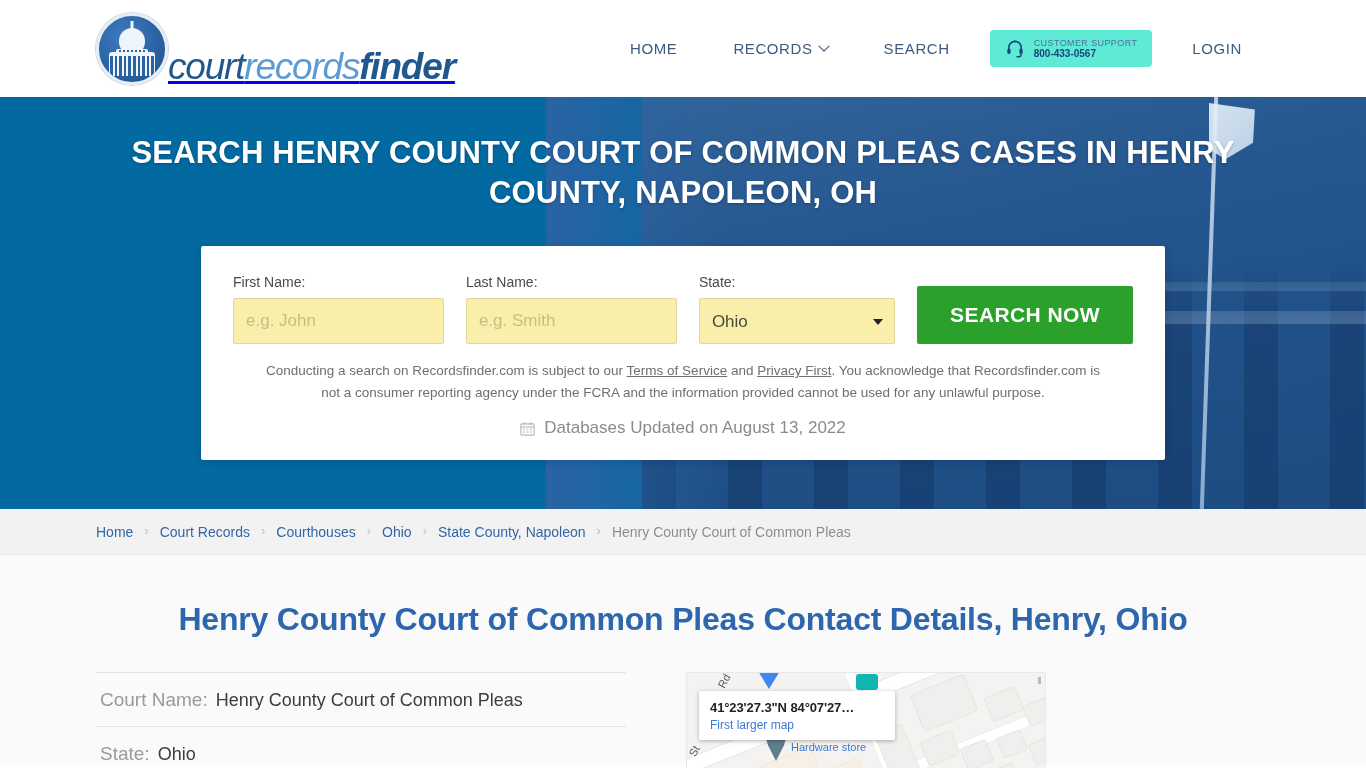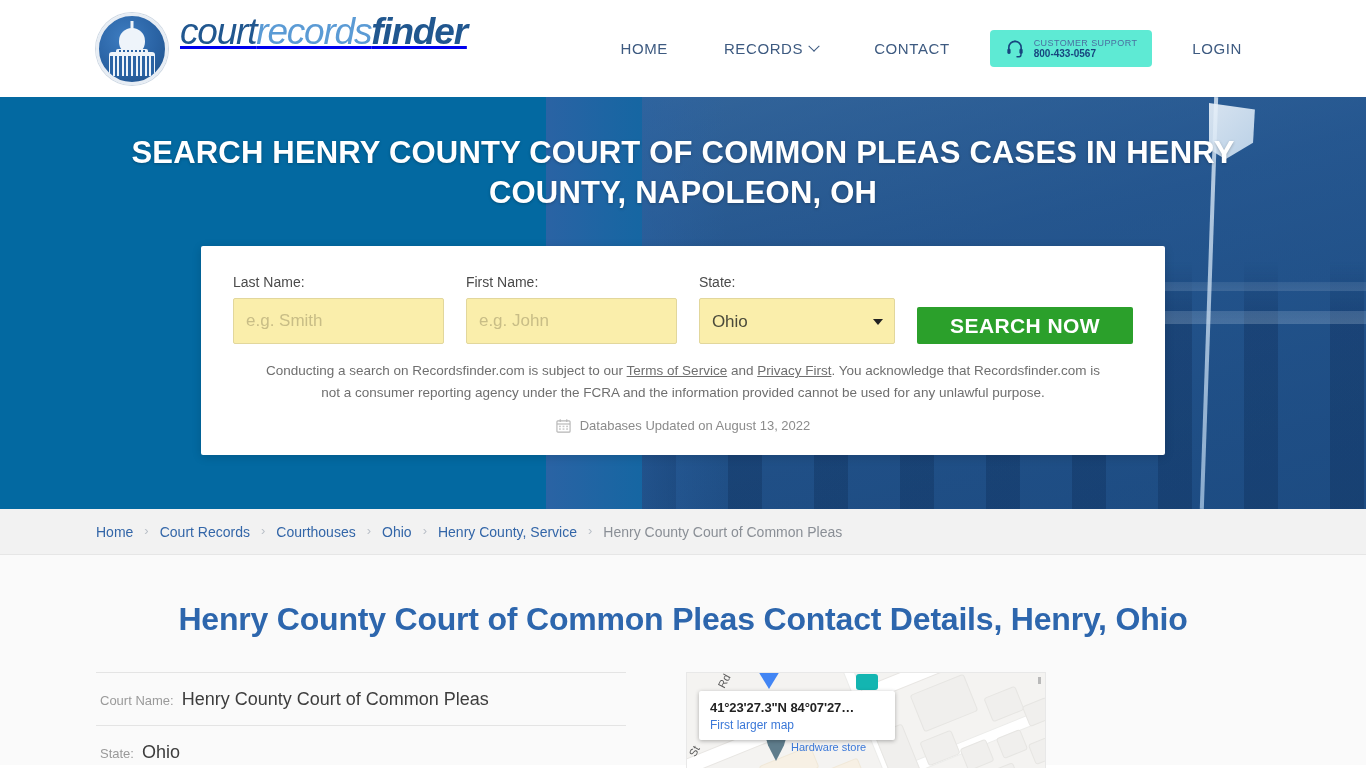--- a/index.html
+++ b/index.html
@@ -13,21 +13,21 @@
 
   
   .site-header {
     height: 97px;
     background: #ffffff;
     display: flex;
     align-items: center;
     padding: 0 96px 0 96px;
     position: relative;
   }
-  .brand { display: flex; align-items: flex-start; gap: 12px; }
+  .brand { display: flex; align-items: flex-end; }
   .brand-seal {
     width: 72px; height: 72px; border-radius: 50%;
     background: radial-gradient(circle at 38% 32%, #3d7cc0 0%, #2a63a4 55%, #204f85 100%);
     border: 3px solid #e7edf4;
     box-shadow: 0 0 0 1px #cfd9e4;
     position: relative; overflow: hidden; flex: none;
   }
   
   .seal-dome {
     position: absolute; left: 50%; top: 12px; transform: translateX(-50%);
@@ -160,32 +160,32 @@
   .field input::placeholder { color: #c8bd86; }
   .select-wrap { position: relative; }
   .field select { appearance: none; -webkit-appearance: none; padding-right: 28px; }
   .select-caret {
     position: absolute; right: 12px; top: 50%; margin-top: -2px;
     width: 0; height: 0; border-left: 5px solid transparent;
     border-right: 5px solid transparent; border-top: 6px solid #222;
     pointer-events: none;
   }
   .search-btn {
-    height: 37px; min-width: 216px; padding: 0 22px;
+    height: 58px; min-width: 216px; padding: 0 22px;
     background: #2ba02b; border: none; border-radius: 2px;
     color: #fff; font-size: 21px; font-weight: 700; letter-spacing: .4px;
     cursor: pointer; font-family: "Liberation Sans", sans-serif;
   }
   .disclaimer {
     margin-top: 16px; text-align: center; font-size: 13.5px;
     color: #6f6f6f; line-height: 1.62; padding: 0 28px;
   }
   .disclaimer a { color: #6f6f6f; text-decoration: underline; }
   .updated {
-    margin-top: 14px; text-align: center; font-size: 13px; color: #8b8b8b;
+    margin-top: 14px; text-align: center; font-size: 17px; color: #8b8b8b;
     display: flex; align-items: center; justify-content: center; gap: 9px;
   }
   .cal-icon { width: 15px; height: 15px; flex: none; }
 
   
   .crumb-bar {
     height: 46px; background: #f2f2f2; border-bottom: 1px solid #e6e6e6;
     display: flex; align-items: center; padding: 0 96px;
   }
   .crumb { display: flex; align-items: center; gap: 0; font-size: 14px; }
@@ -201,21 +201,21 @@
   .page-title {
     text-align: center; color: #2d66ad; font-size: 32px; font-weight: 700;
     padding: 46px 0 34px; letter-spacing: -.2px;
   }
   .cols { display: flex; gap: 60px; align-items: flex-start; }
   .detail-col { width: 530px; }
   .detail-row {
     border-top: 1px solid #e4e4e4;
     padding: 16px 4px 15px; display: flex; align-items: baseline; gap: 8px;
   }
-  .detail-label { font-size: 13px; color: #9a9a9a; white-space: nowrap; }
+  .detail-label { font-size: 19px; color: #9a9a9a; white-space: nowrap; }
   .detail-value { font-size: 18px; color: #3d3d3d; }
 
   
   .map-col { width: 360px; }
   .map {
     position: relative; width: 360px; height: 120px; overflow: hidden;
     background: #f4f3f1; border: 1px solid #e8e8e8;
   }
   .map-roads, .map-blocks { position: absolute; inset: 0; }
   .road { position: absolute; background: #fff; }
@@ -317,21 +317,21 @@
     <a class="nav-link" href="#">
       <span>HOME</span>
     </a>
 
     <a class="nav-link" href="#">
       <span>RECORDS</span>
       <span class="chev"></span>
     </a>
 
     <a class="nav-link" href="#">
-      <span>CONTACT</span>
+      <span>SEARCH</span>
     </a>
 
     <a class="support-box" href="#">
       <svg class="support-icon" viewBox="0 0 24 24">
         <path d="M12 2.8c-4.2 0-7.4 3.2-7.4 7.3v4.6" fill="none" stroke="#17457e" stroke-width="1.9" stroke-linecap="round"></path>
         <path d="M19.4 14.7v-4.6c0-4.1-3.2-7.3-7.4-7.3" fill="none" stroke="#17457e" stroke-width="1.9" stroke-linecap="round"></path>
         <rect x="2.8" y="11.6" width="3.9" height="6.3" rx="1.7" fill="#17457e"></rect>
         <rect x="17.3" y="11.6" width="3.9" height="6.3" rx="1.7" fill="#17457e"></rect>
         <path d="M19.2 17.9v1.1c0 1.2-1 2.2-2.2 2.2h-2.6" fill="none" stroke="#17457e" stroke-width="1.7" stroke-linecap="round"></path>
       </svg>
@@ -353,27 +353,27 @@
     <div class="hero-flag"></div>
   </div>
   <div class="hero-fade"></div>
 
   <h1 class="hero-title">SEARCH HENRY COUNTY COURT OF COMMON PLEAS CASES IN HENRY COUNTY, NAPOLEON, OH</h1>
 
   <div class="search-card">
     <div class="field-row">
 
       <div class="field">
+        <label class="field-label">First Name:</label>
+        <input type="text" placeholder="e.g. John" style="">
+      </div>
+
+      <div class="field">
         <label class="field-label">Last Name:</label>
         <input type="text" placeholder="e.g. Smith" style="">
-      </div>
-
-      <div class="field">
-        <label class="field-label">First Name:</label>
-        <input type="text" placeholder="e.g. John" style="">
       </div>
 
       <div class="field">
         <label class="field-label">State:</label>
         <div class="select-wrap">
           <select>
             <option>Ohio</option>
           </select>
           <span class="select-caret"></span>
         </div>
@@ -407,21 +407,21 @@
 <div class="crumb-bar">
   <nav class="crumb">
     <a href="#">Home</a>
     <span class="sep">›</span>
     <a href="#">Court Records</a>
     <span class="sep">›</span>
     <a href="#">Courthouses</a>
     <span class="sep">›</span>
     <a href="#">Ohio</a>
     <span class="sep">›</span>
-    <a href="#">Henry County, Service</a>
+    <a href="#">State County, Napoleon</a>
     <span class="sep">›</span>
     <span class="current">Henry County Court of Common Pleas</span>
   </nav>
 </div>
 
 <main class="content">
 
   <h2 class="page-title">Henry County Court of Common Pleas Contact Details, Henry, Ohio</h2>
 
   <div class="cols">

